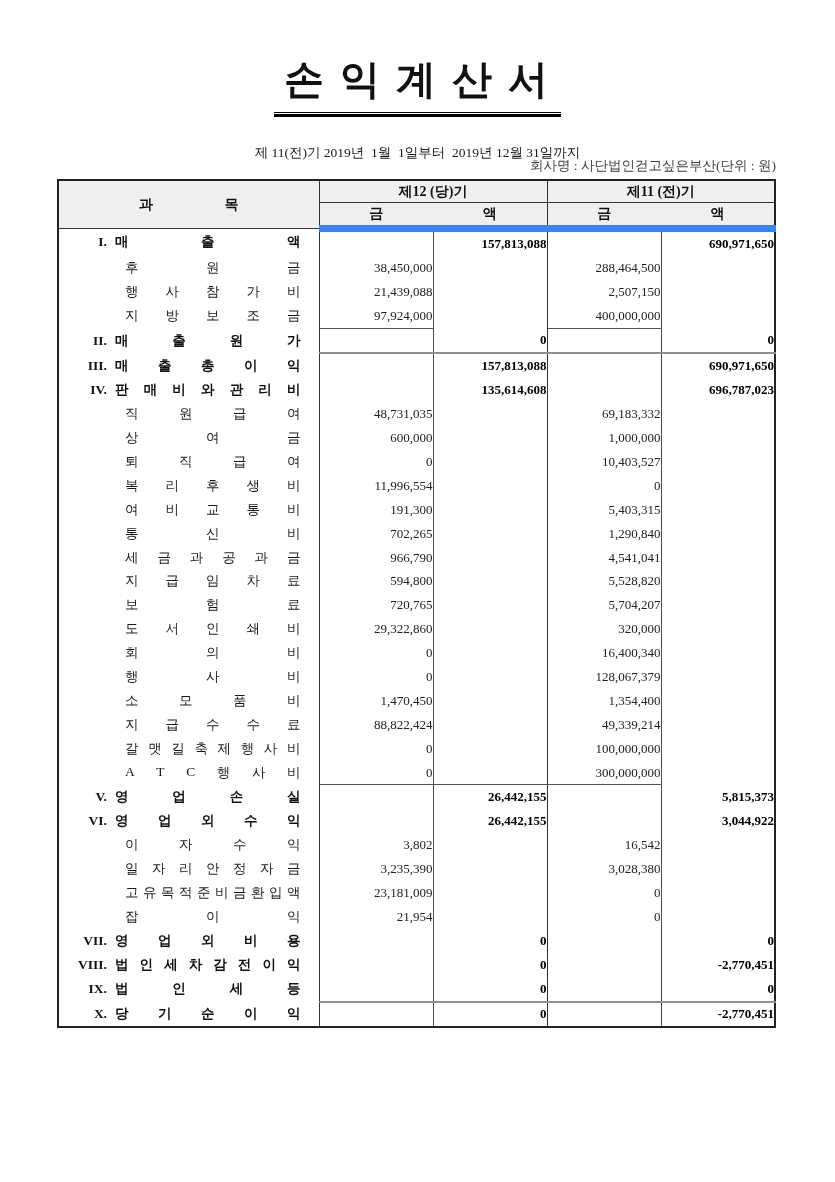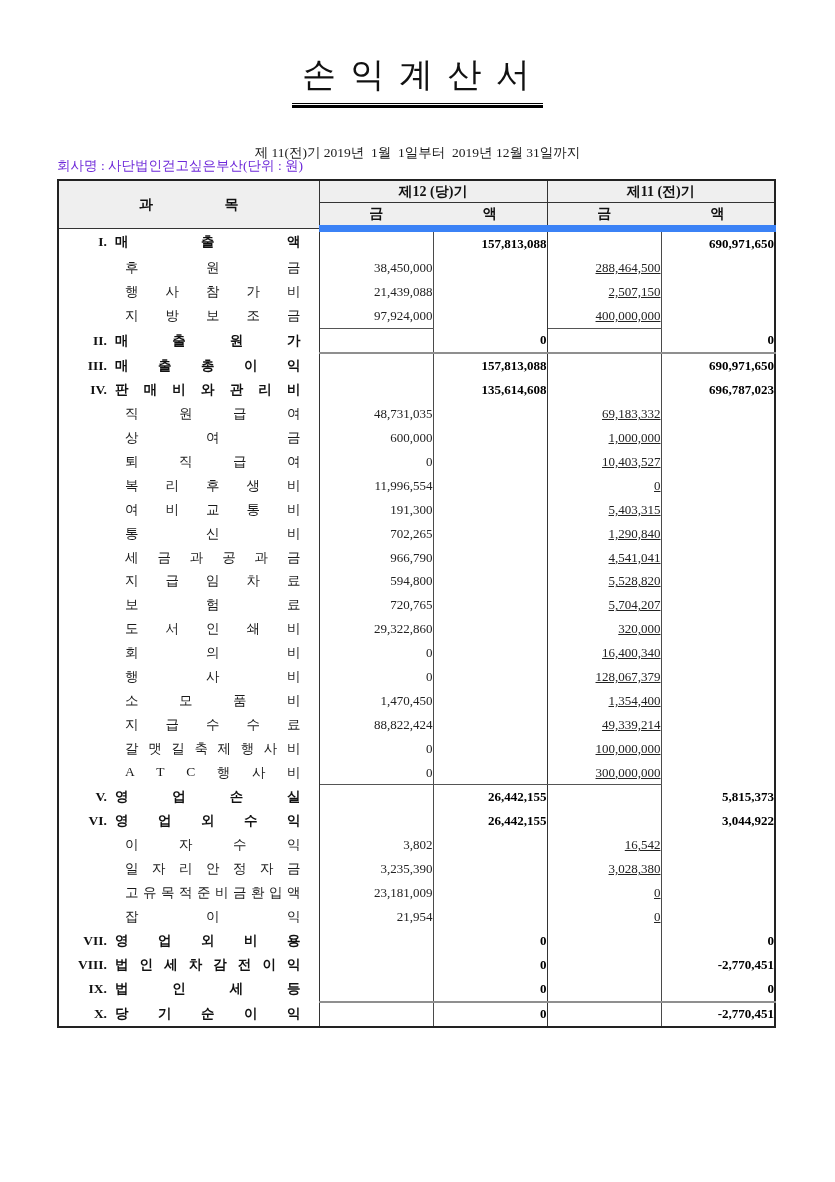--- a/index.html
+++ b/index.html
@@ -3,55 +3,55 @@
 <meta charset="utf-8">
 <style>
   html,body{margin:0;padding:0;background:#e8e8e8;}
   .page{
     position:relative;width:835px;height:1182px;margin:0 auto;background:#ffffff;
     color:#111;font-family:"Liberation Serif","DejaVu Serif",serif;overflow:hidden;
   }
   
   .title-wrap{position:absolute;top:52px;left:0;right:0;text-align:center;}
   .title-text{
-    display:inline-block;position:relative;font-size:34px;font-weight:normal;letter-spacing:3px;
+    display:inline-block;position:relative;font-size:40px;font-weight:bold;letter-spacing:3px;
     padding:0 10px 5px;border-bottom:1px solid #000;
   }
   .title-text::after{
     content:"";position:absolute;left:0;right:0;bottom:-5px;height:3px;background:#000;
   }
   
   .subtitles{
     position:absolute;top:105px;left:0;right:0;text-align:center;
     font-size:13.5px;line-height:19px;white-space:pre;color:#1a1a1a;
   }
   
   .meta-row{
     position:absolute;top:157px;left:57px;width:719px;
-    display:flex;justify-content:flex-start;font-size:13.5px;color:#6d28d9;
+    display:flex;justify-content:flex-end;font-size:13.5px;color:#404040;
   }
   
   .tbl{
     position:absolute;top:179px;left:57px;width:719px;
     border-collapse:collapse;table-layout:fixed;font-size:13.5px;
     border:2px solid #222;
   }
   .tbl th,.tbl td{padding:0;overflow:hidden;}
   thead th{background:#efefef;font-weight:bold;font-size:14px;}
   .h-account{border-right:1px solid #333;border-bottom:1px solid #333;}
   .h-cur{border-right:1px solid #333;}
   .h-period{height:21px;border-bottom:1px solid #333;}
   .h-amount{height:22px;border-bottom:7px solid #3b82f6;}
   .h-amount .half{display:inline-block;width:50%;text-align:center;}
   .acct-dist{display:flex;justify-content:space-between;padding:0 80px;}
   tbody td{height:23.9px;}
   .c-label{border-right:1px solid #333;}
   .c-d1{border-right:1px solid #4a4a4a;}
   .c-d2{border-right:1px solid #333;margin-top:8px;}
-  .c-p1{border-right:1px solid #4a4a4a;text-decoration:underline;}
+  .c-p1{border-right:1px solid #4a4a4a;}
   .amt{text-align:right;padding-right:8px;font-size:13px;color:#222;}
   .tot{font-weight:bold;color:#000;}
   .rule{border-bottom:1px solid #555;}
   .rule-heavy{border-bottom:2px solid #8f8f8f;}
   .lbl{display:flex;align-items:center;height:100%;}
   .sec{font-weight:bold;padding-left:18px;padding-right:18px;}
   .item{padding-left:66px;padding-right:18px;color:#1a1a1a;}
   .num{min-width:30px;text-align:right;margin-right:8px;white-space:nowrap;}
   .dist{flex:1;display:flex;justify-content:space-between;}
 </style>

